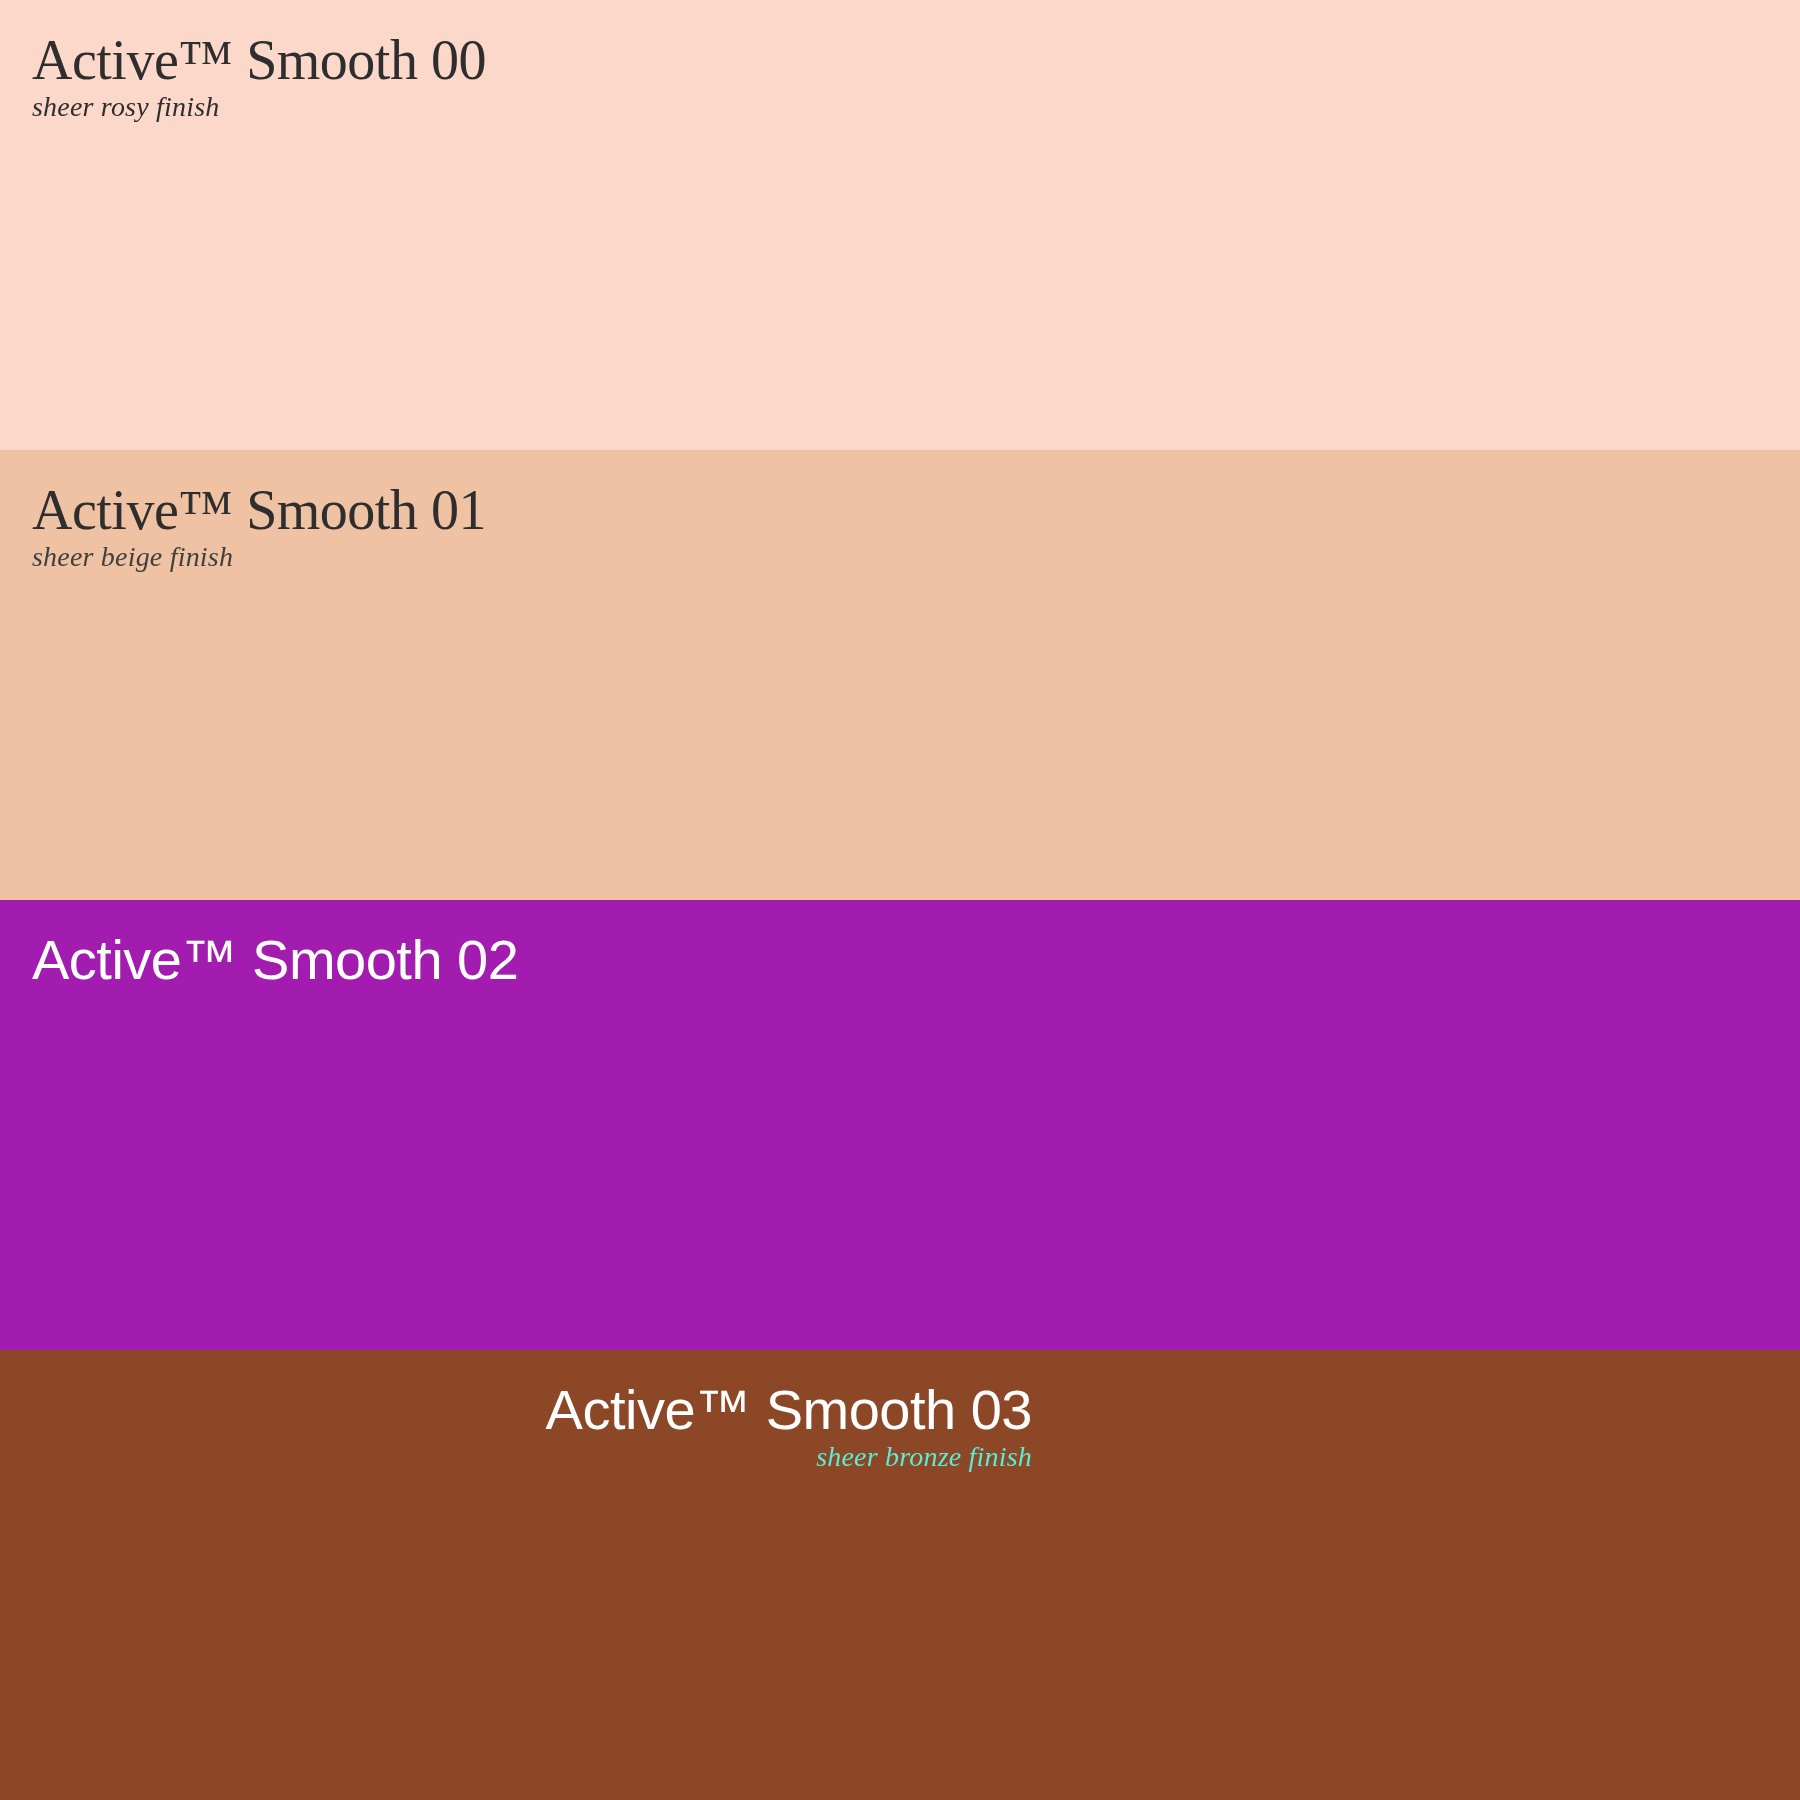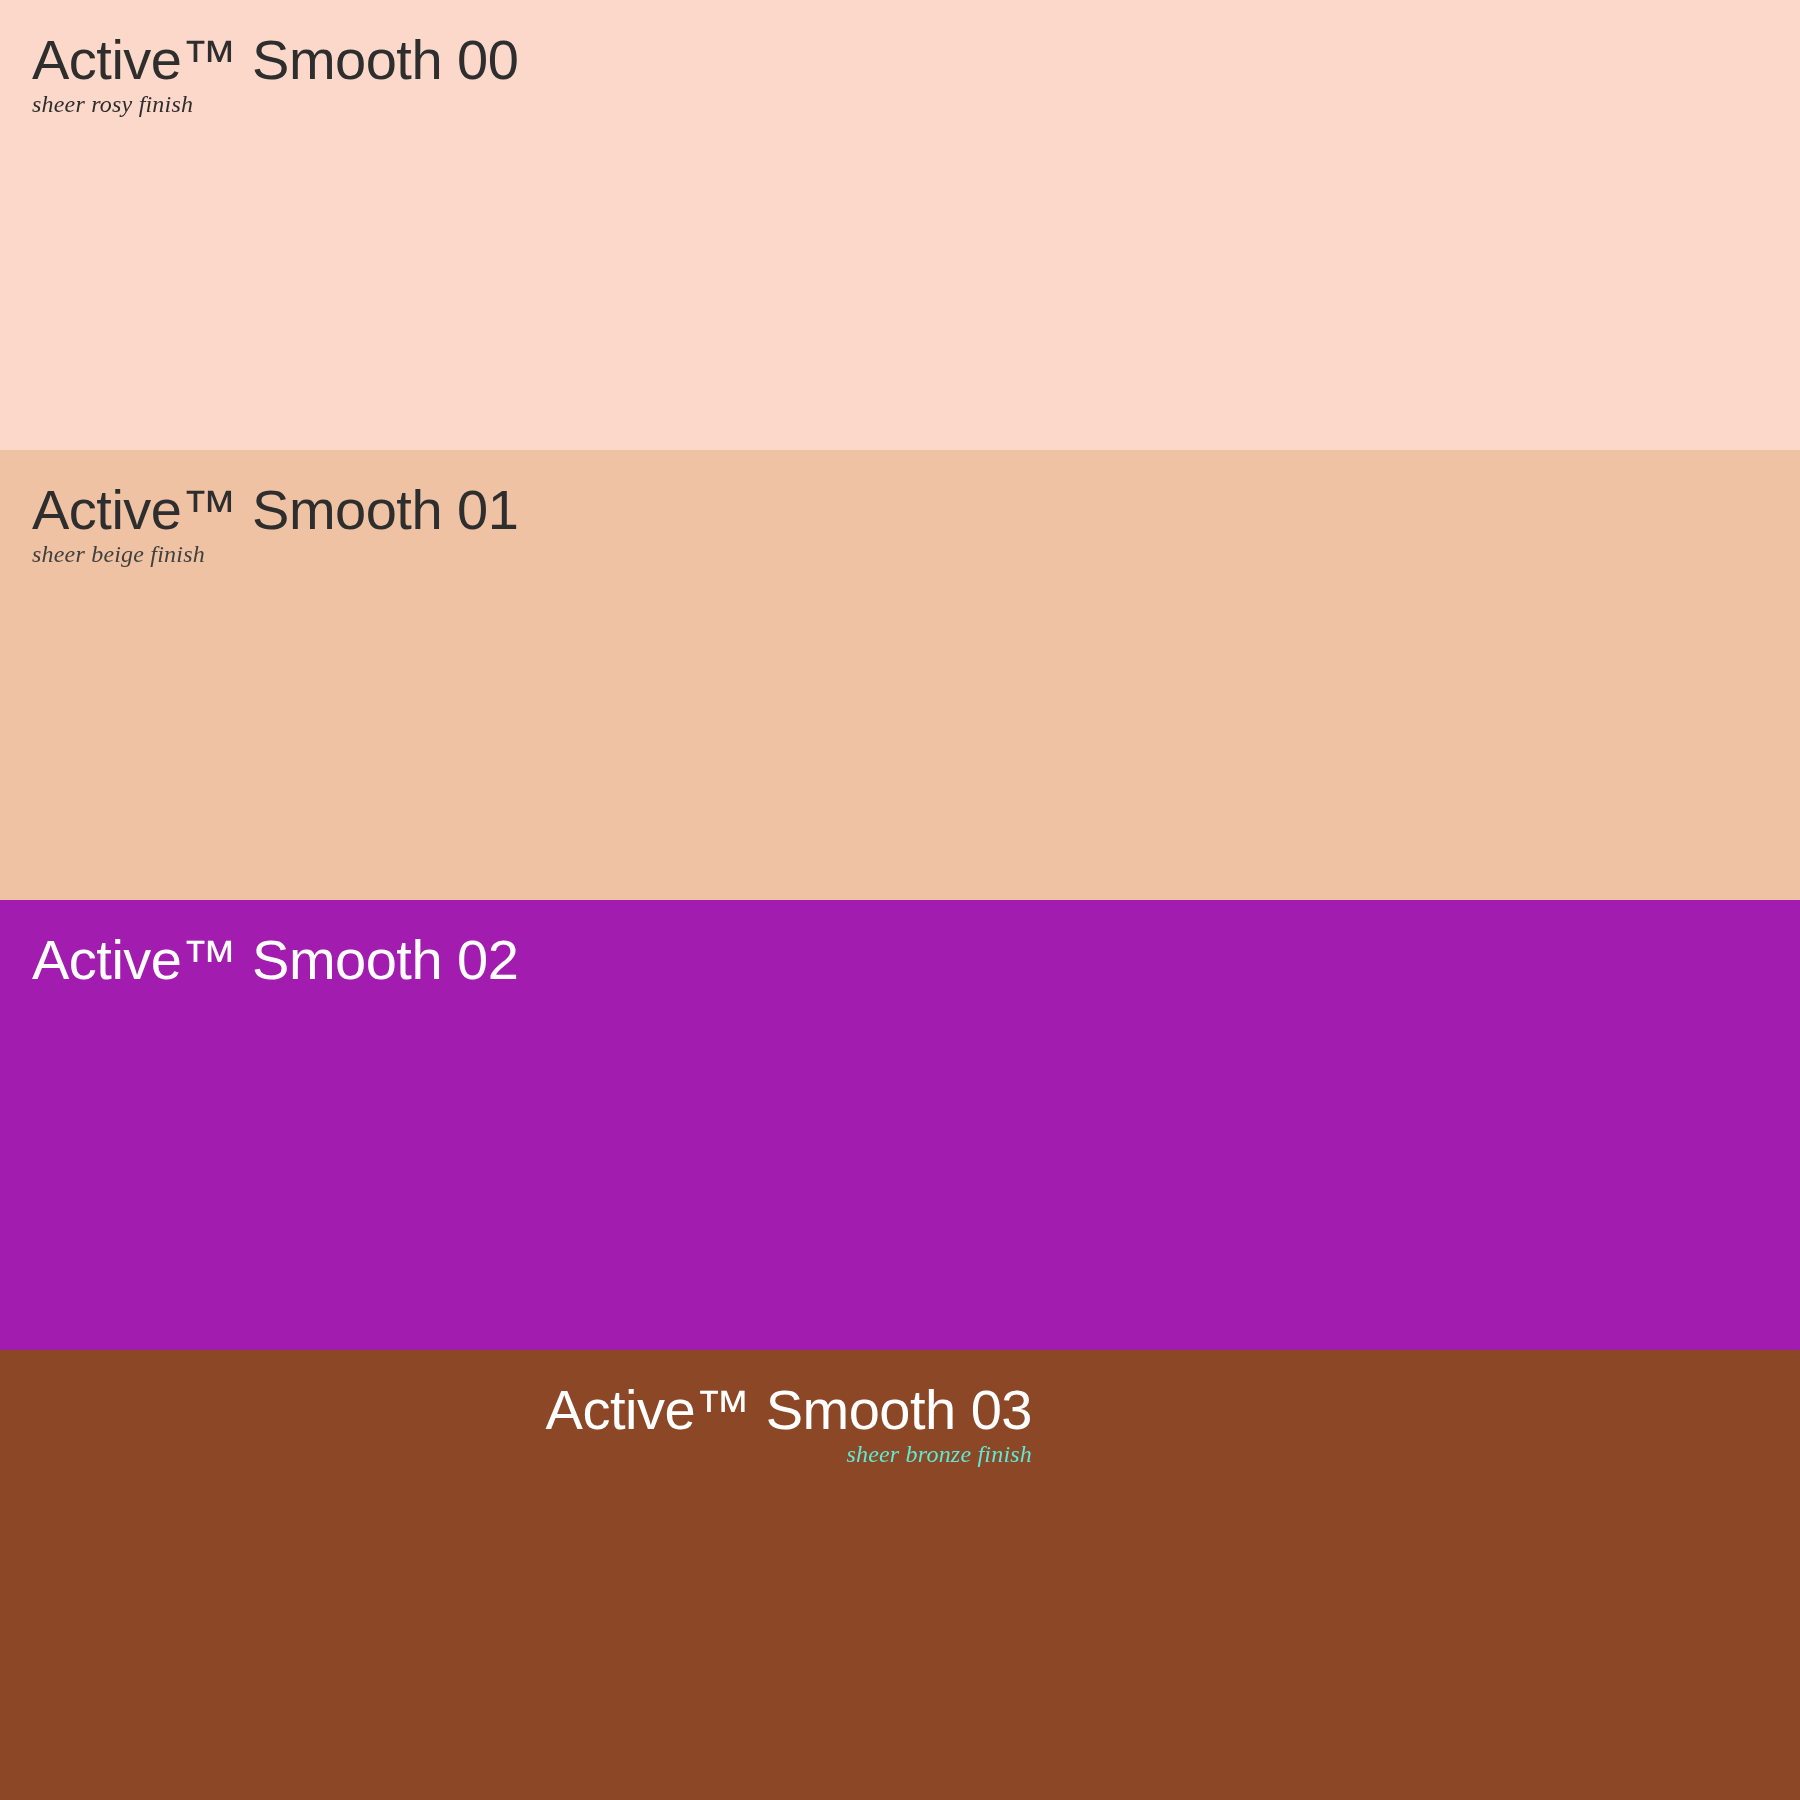--- a/index.html
+++ b/index.html
@@ -49,36 +49,36 @@
     margin: 0;
     padding: 0;
     white-space: nowrap;
   }
 
   .swatch-subtitle {
     display: block;
     font-family: "Liberation Serif", "DejaVu Serif", serif;
     font-style: italic;
     font-weight: 400;
-    font-size: 24px;
+    font-size: 28px;
     line-height: 1.22;
     letter-spacing: 0.2px;
     margin: 0;
     padding: 0;
     white-space: nowrap;
   }
 
   
   .band-0 { background: #fcd8ca; }
   .band-1 { background: #efc2a4; }
   .band-2 { background: #d89674; }
   .band-3 { background: #8c4726; }
 
   .text-dark  .swatch-title,
-  .text-dark  .swatch-subtitle { color: #2e2e2e; }
+  .text-dark  .swatch-subtitle { color: #2e2e2e; font-family: Liberation Serif, serif; }
   .text-light .swatch-title,
   .text-light .swatch-subtitle { color: #ffffff; }
 </style>
 </head>
 <body>
 
 <div class="swatch-stack">
 
   <section class="swatch-band band-0 text-dark" style="background: rgb(252, 216, 202);">
     <div class="swatch-label-group">

